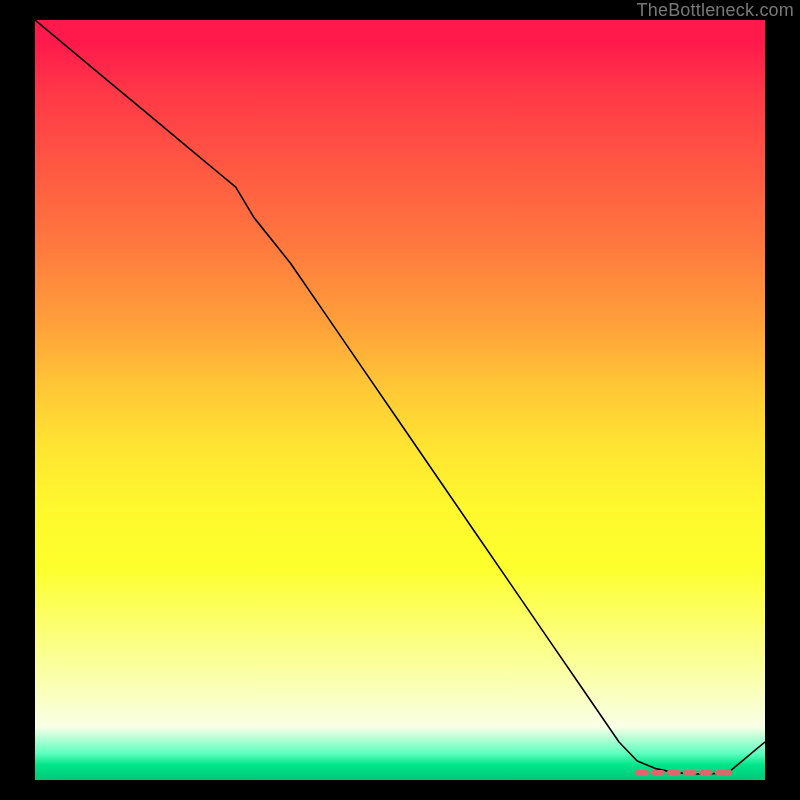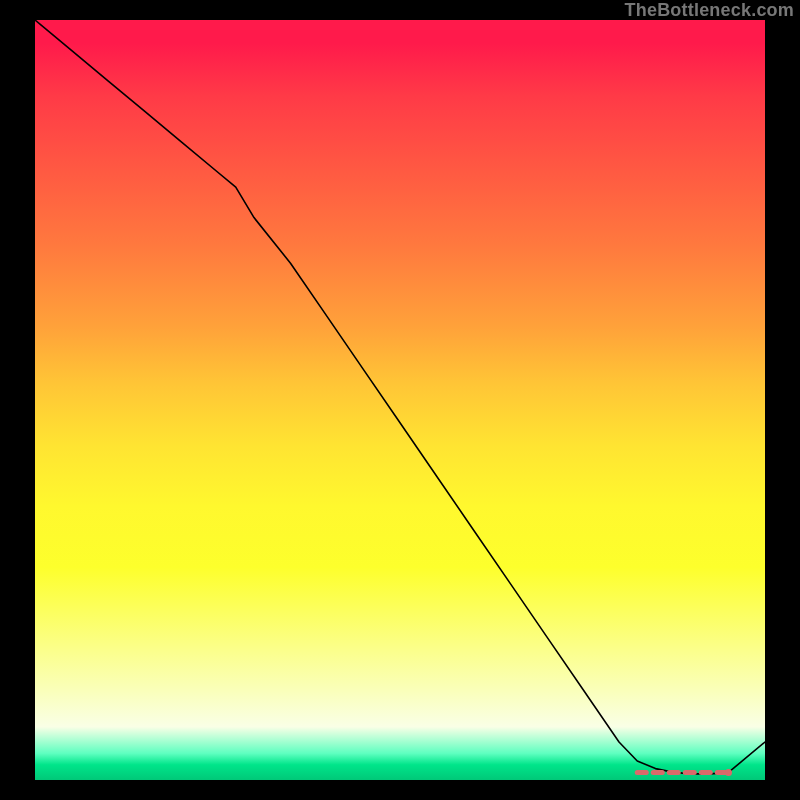--- a/index.html
+++ b/index.html
@@ -55,21 +55,21 @@
     stroke-linecap: round;
     stroke-linejoin: round;
   }
   .dash-g { stroke-linecap: round; }
   .watermark {
     position: absolute;
     top: 0px;
     right: 6px;
     color: #777;
     font-size: 18px;
-    font-weight: 700;
+    font-weight: 400;
     letter-spacing: 0.2px;
   }
 </style>
 </head>
 <body>
 
 <div class="stage">
 
   <div class="plot-area">
     <svg class="plot-svg" viewBox="0 0 730 760" preserveAspectRatio="none">

